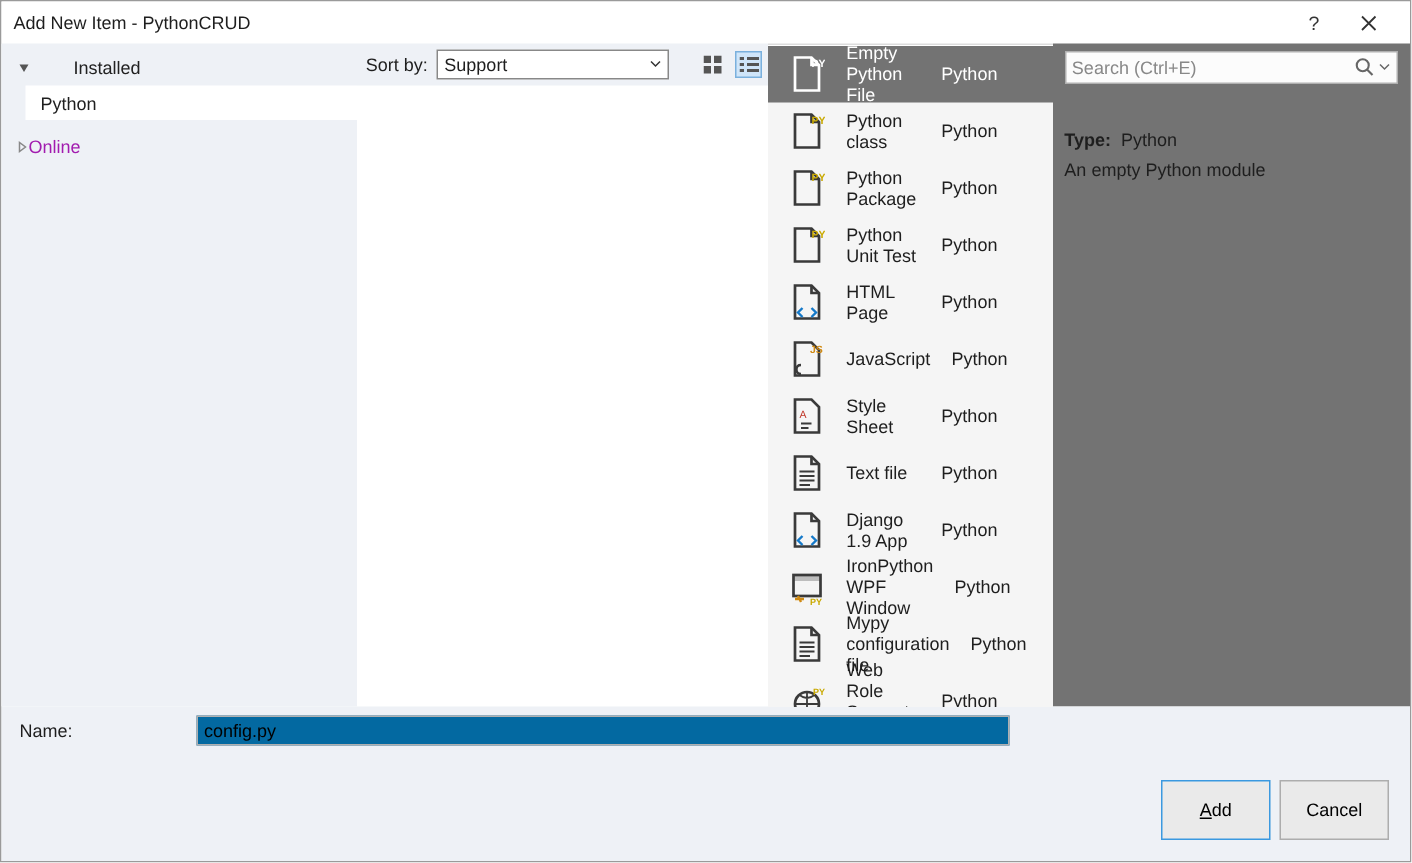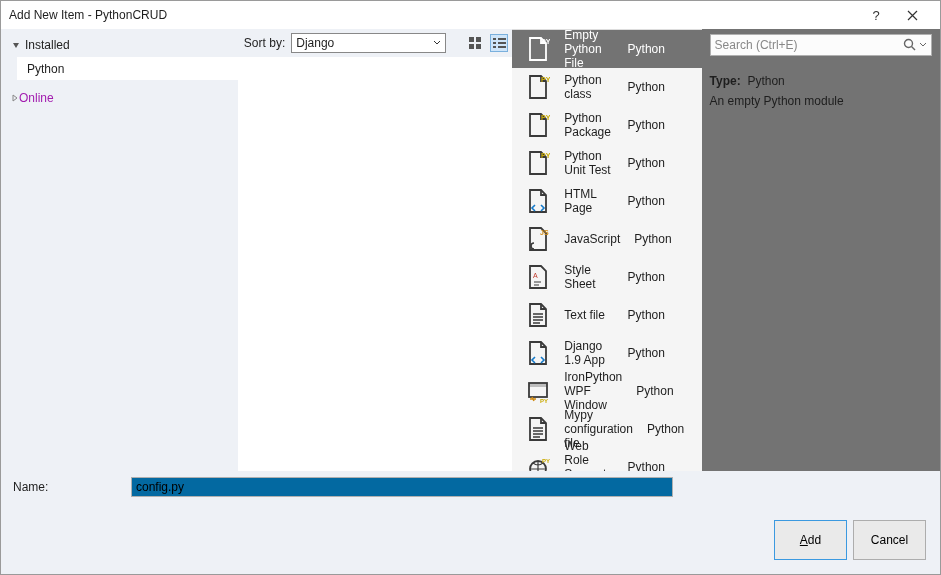--- a/index.html
+++ b/index.html
@@ -5,21 +5,21 @@
     * { box-sizing: border-box; margin: 0; padding: 0; font-family: "Segoe UI", Tahoma, sans-serif; }
     body { width: 941px; height: 575px; background: #fff; overflow: hidden; font-size: 12px; color: #1e1e1e; }
     .dialog { width: 100%; height: 100%; border: 1px solid #9a9a9a; display: flex; flex-direction: column; }
     .titlebar { height: 28px; display: flex; align-items: center; padding: 0 8px; background: #fff; }
     .titlebar .title { flex: 1; font-size: 12px; }
     .titlebar .btn { width: 40px; height: 22px; display: flex; align-items: center; justify-content: center; color: #333; }
     .titlebar .btn.help { width: 32px; font-size: 13px; }
     .titlebar .btn.close { width: 40px; }
     .content { flex: 1; display: flex; background: #fff; min-height: 0; }
     .sidebar { width: 246px; background: #eef1f6; display: flex; flex-direction: column; padding-top: 6px; }
-    .tree-header { display: flex; align-items: center; padding: 2px 10px; font-size: 12px; color: #222; height: 20px; }
+    .tree-header { display: flex; align-items: center; padding: 2px 10px; font-size: 12px; color: #222; height: 20px; gap: 24px; }
     .tree-header .arrow { width: 10px; display: inline-flex; justify-content: center; margin-right: 4px; }
     .tree-child { display: flex; align-items: center; margin-left: 16px; margin-top: 2px; height: 23px; padding: 0 10px; background: #fff; }
     .tree-item2 { display: flex; align-items: center; padding: 2px 10px; font-size: 12px; color: #a21caf; margin-top: 8px; height: 20px; }
     .center { flex: 1; display: flex; flex-direction: row; min-height: 0; }
     .toolbar { height: 28px; display: flex; align-items: center; padding: 0 4px; background: #eef1f6; gap: 6px; }
     .sortlabel { font-size: 12px; padding-left: 2px; }
     .sortselect { width: 155px; height: 20px; border: 1px solid #888; background: #fff; display: flex; align-items: center; justify-content: space-between; padding: 0 4px; font-size: 12px; }
     .view-toggle { width: 18px; height: 18px; display: flex; align-items: center; justify-content: center; color: #555; }
     .view-toggle.active { background: #cfe5f9; border: 1px solid #7ab0dd; }
     .template-list { flex: 1; overflow-y: auto; background: #f5f5f5; border-top: 1px solid #ddd; position: relative; }
@@ -27,21 +27,21 @@
     .template-item .icon { width: 24px; height: 28px; display: flex; align-items: center; justify-content: center; color: #3a3a3a; }
     .template-item .tname { flex: 1; font-size: 12px; }
     .template-item .lang { width: 60px; text-align: left; font-size: 12px; }
     .template-item.selected { background: #737373; color: #fff; }
     .template-item.selected .icon { color: #fff; }
     .rightpanel { width: 247px; background: #737373; display: flex; flex-direction: column; padding: 5px 8px 8px 8px; }
     .searchbox { display: flex; align-items: center; height: 22px; border: 1px solid #b0b0b0; background: #fcfcfc; padding: 0 4px; }
     .searchbox input { flex: 1; border: none; background: transparent; outline: none; font-size: 12px; color: #555; }
     .searchbox input::placeholder { color: #888; }
     .desc { padding-top: 18px; font-size: 12px; }
-    .desc-row1 { margin-bottom: 6px; }
+    .desc-row1 { margin-bottom: 6px; margin-top: 12px; }
     .bottom { background: #eef1f6; padding: 6px 12px 14px 12px; display: flex; flex-direction: column; gap: 23px; }
     .name-row { display: flex; align-items: center; gap: 8px; }
     .name-row label { width: 110px; }
     .name-row input { width: 542px; height: 20px; border: 1px solid #b0b0b0; background: #0369a1; font-size: 12px; padding: 0 4px; }
     .button-row { display: flex; justify-content: flex-end; gap: 6px; padding-right: 2px; }
     .button-row button { width: 73px; height: 40px; background: #eaeaea; border: 1px solid #adadad; font-size: 12px; cursor: pointer; }
     .button-row button.primary { border: 1px solid #3b99e0; }
     .button-row button .ul { text-decoration: underline; }
     
     .template-list::-webkit-scrollbar { width: 17px; }
@@ -86,21 +86,21 @@
             </svg>
         </span>
         <span>Online</span>
       </div>
     </div>
 
     <div class="center">
       <div class="toolbar">
         <span class="sortlabel">Sort by:</span>
         <div class="sortselect">
-          <span>Django</span>
+          <span>Support</span>
           <svg width="8" height="6" viewBox="0 0 8 6">
               <path d="M1 1 L4 4 L7 1" stroke="#333" fill="none" stroke-width="1"></path>
             </svg>
         </div>
         <div style="width:8px"></div>
         <div class="view-toggle">
           <svg width="13" height="13" viewBox="0 0 13 13">
               <rect x="0" y="0" width="5" height="5" fill="#555"></rect>
               <rect x="7" y="0" width="5" height="5" fill="#555"></rect>
               <rect x="0" y="7" width="5" height="5" fill="#555"></rect>

